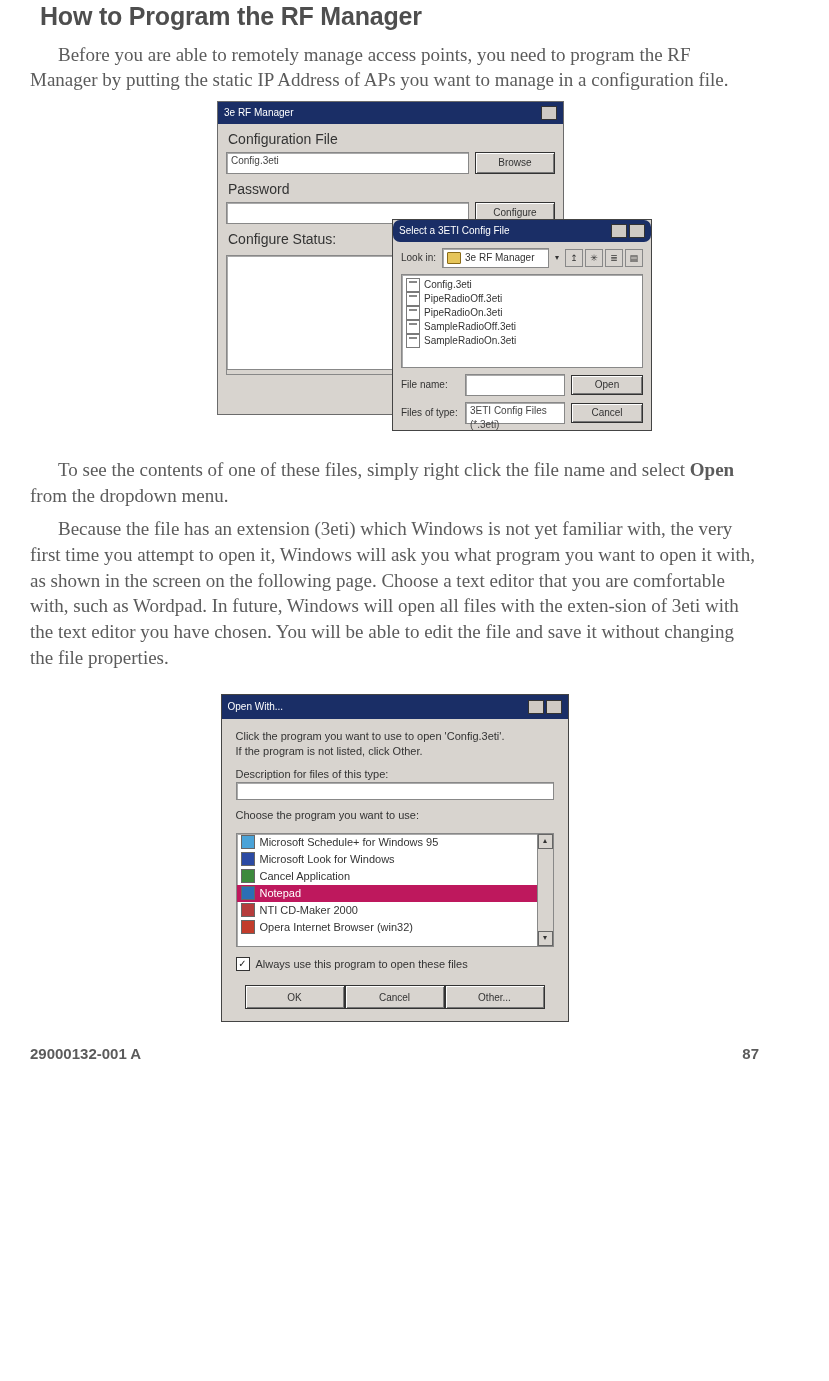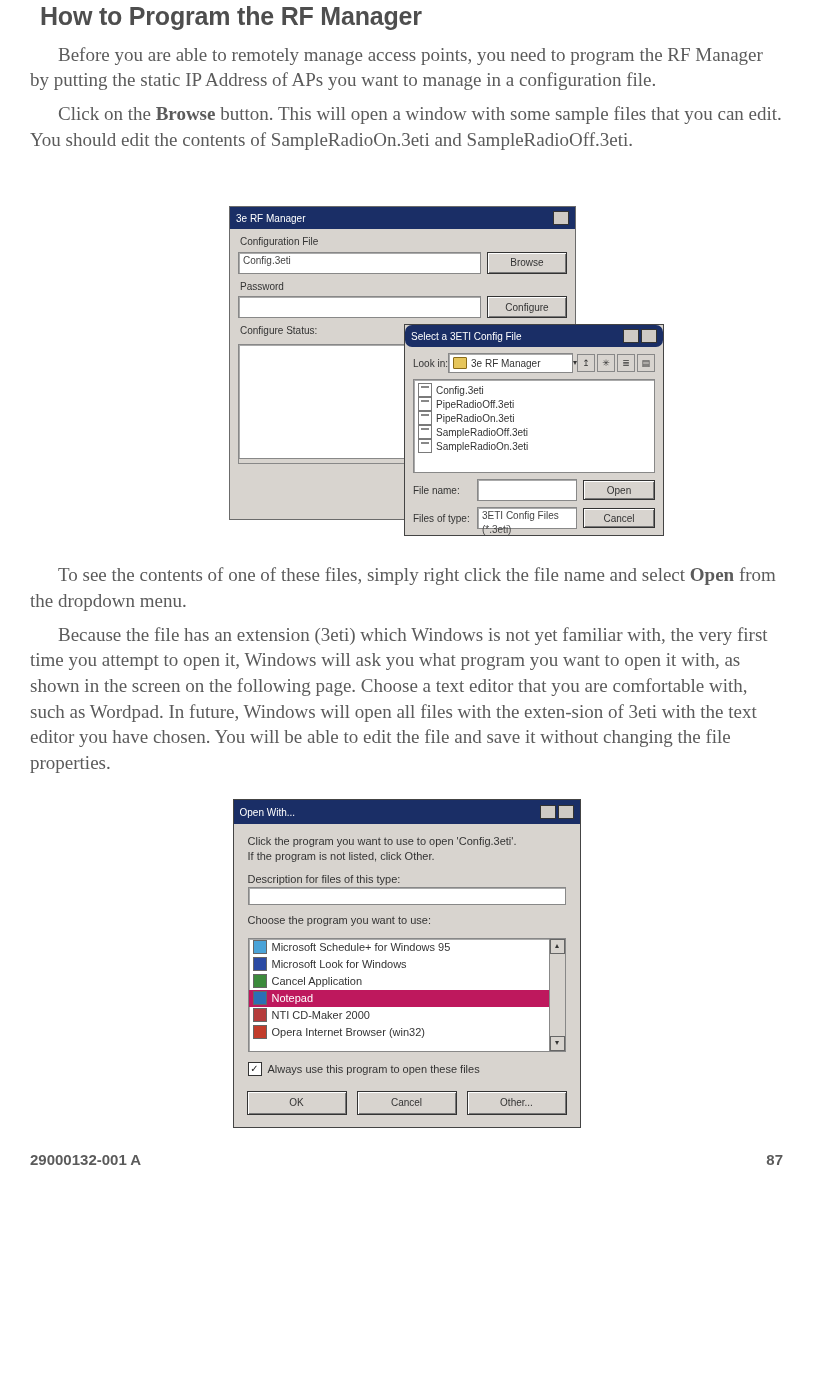--- a/index.html
+++ b/index.html
@@ -1,42 +1,42 @@
 <!DOCTYPE html>
 <html><head>
 <meta charset="utf-8">
 <style>
   html,body{margin:0;padding:0;background:#fff;color:#5b5b5b;}
   body{width:829px;font-family:"Palatino Linotype","Book Antiqua",Palatino,Georgia,serif;font-size:19px;line-height:1.35;}
-  .page{padding:0 44px 18px 28px;}
+  .page{padding:0 68px 18px 28px;}
   h1{font-family:Arial,Helvetica,sans-serif;font-weight:700;font-size:25px;color:#4e4e4e;margin:0 0 8px 12px;letter-spacing:-0.2px;}
   p{margin:0 0 8px 2px;text-indent:28px;color:#5b5b5b;}
   p .bold{font-weight:700;}
   .figwrap{display:flex;justify-content:center;margin:8px 0 14px;}
   .footer{display:flex;justify-content:space-between;font-family:Arial,Helvetica,sans-serif;font-size:15px;font-weight:700;color:#5b5b5b;margin-top:22px;padding:0 2px;gap:8px;}
   
-  .fig1{position:relative;width:355px;height:342px;margin-top:46px;}
+  .fig1{position:relative;width:355px;height:342px;}
   .win{position:absolute;background:#d8d4cf;border:1px solid #6b6b6b;font-family:Tahoma,Arial,sans-serif;}
   .titlebar{height:18px;background:#1a2e66;color:#fff;font-size:10px;padding:2px 6px;display:flex;align-items:center;justify-content:space-between;}
   .titlebar .tbtn{display:inline-block;width:14px;height:12px;background:#cfcac4;border:1px solid #333;}
   .frm{margin:6px 8px;}
-  .lbl{font-size:10px;color:#333;margin:6px 2px 3px;}
+  .lbl{font-size:14px;color:#333;margin:6px 2px 3px;}
   .row{display:flex;align-items:center;gap:6px;}
   .txt{background:#fff;border:1px solid #888;box-shadow:inset 1px 1px 0 #aaa;height:18px;font-size:10px;padding:1px 4px;color:#444;flex:1;}
   .btn{background:#d8d4cf;border:1px solid #333;box-shadow:1px 1px 0 #fff inset,-1px -1px 0 #777 inset;height:20px;font-size:10px;padding:0 10px;display:inline-flex;align-items:center;justify-content:center;color:#333;min-width:58px;}
   .statusbox{margin:4px 8px 8px;border:1px solid #888;background:#fff;height:118px;box-shadow:inset 1px 1px 0 #aaa;position:relative;}
   .statusbox .sbv{position:absolute;right:0;top:0;bottom:0;width:12px;background:#d8d4cf;border-left:1px solid #888;}
   .statusbox .sbh{position:absolute;left:0;right:12px;bottom:0;height:4px;background:#d8d4cf;border-top:1px solid #888;}
   .statusbox .sbbtn{position:absolute;width:12px;height:12px;background:#d8d4cf;border:1px solid #666;box-sizing:border-box;}
   
   .filedlg{position:absolute;left:175px;top:118px;width:258px;background:#d8d4cf;border:1px solid #444;font-family:Tahoma,Arial,sans-serif;}
   .filedlg .titlebar{justify-content:space-between;border-radius:7px;}
   .tbgroup{display:flex;gap:2px;}
   .fbody{padding:6px 8px;}
-  .lookrow{display:flex;align-items:center;font-size:10px;color:#333;}
+  .lookrow{display:flex;align-items:center;gap:6px;font-size:10px;color:#333;}
   .sel{flex:1;background:#fff;border:1px solid #888;box-shadow:inset 1px 1px 0 #aaa;height:18px;display:flex;align-items:center;padding:0 4px;gap:4px;}
   .folder{width:12px;height:10px;background:#e6c55a;border:1px solid #8a6b18;border-radius:1px;display:inline-block;}
   .licons{display:flex;gap:2px;}
   .licon{width:16px;height:16px;border:1px solid #888;background:#d8d4cf;display:inline-flex;align-items:center;justify-content:center;font-size:9px;}
   .flist{margin-top:6px;background:#fff;border:1px solid #888;box-shadow:inset 1px 1px 0 #aaa;height:86px;overflow:hidden;padding:3px 4px;}
   .fitem{display:flex;align-items:center;gap:4px;font-size:10px;color:#333;height:14px;}
   .fico{width:12px;height:12px;border:1px solid #7a7a7a;background:#fff;display:inline-block;position:relative;}
   .fico:before{content:"";position:absolute;left:2px;right:2px;top:2px;height:2px;background:#888;}
   .frow2{display:flex;align-items:center;gap:6px;margin-top:6px;font-size:10px;color:#333;}
   .frow2 .lab2{width:58px;}
@@ -49,34 +49,31 @@
   .fig2 .desc{margin-top:8px;}
   .fig2 .desc .txt{width:100%;box-sizing:border-box;}
   .fig2 .plist{margin-top:10px;background:#fff;border:1px solid #888;box-shadow:inset 1px 1px 0 #aaa;height:112px;overflow:hidden;position:relative;}
   .fig2 .plist .pscroll{position:absolute;right:0;top:0;bottom:0;width:15px;background:#d8d4cf;border-left:1px solid #888;}
   .fig2 .plist .psbtn{position:absolute;right:0;width:15px;height:15px;background:#d8d4cf;border:1px solid #666;box-sizing:border-box;display:flex;align-items:center;justify-content:center;font-size:8px;color:#333;}
   .pitem{display:flex;align-items:center;gap:5px;padding:1px 4px;font-size:11px;height:15px;}
   .pitem.sel2{background:#be185d;color:#fff;}
   .pico{width:14px;height:14px;display:inline-block;border:1px solid #666;box-sizing:border-box;}
   .chkrow{display:flex;align-items:center;gap:6px;margin-top:10px;font-size:11px;}
   .chk{width:12px;height:12px;border:1px solid #333;background:#fff;display:inline-flex;align-items:center;justify-content:center;font-size:10px;color:#222;}
-  .brow{display:flex;justify-content:center;gap:10px;margin-top:14px;}
+  .brow{display:flex;justify-content:center;margin-top:14px;}
   .brow .btn{min-width:78px;height:22px;}
 </style>
 </head>
 <body>
 
 <div class="page">
   <h1>How to Program the RF Manager</h1>
 
   <p>Before you are able to remotely manage access points, you need to program the RF Manager by putting the static IP Address of APs you want to manage in a configuration file.</p>
 
-  <p>
-    <span>Click on the </span><span class="bold">Browse</span><span> button. This will open a window with some sample files that you can edit. You should edit the contents of SampleRadioOn.3eti and SampleRadioOff.3eti.</span>
-  </p>
 
   <div class="figwrap">
     <div class="fig1">
 
       <div class="win" style="left:0;top:0;width:345px;height:312px;">
         <div class="titlebar">
           <span>3e RF Manager</span>
           <span class="tbtn"></span>
         </div>
         <div class="frm">

